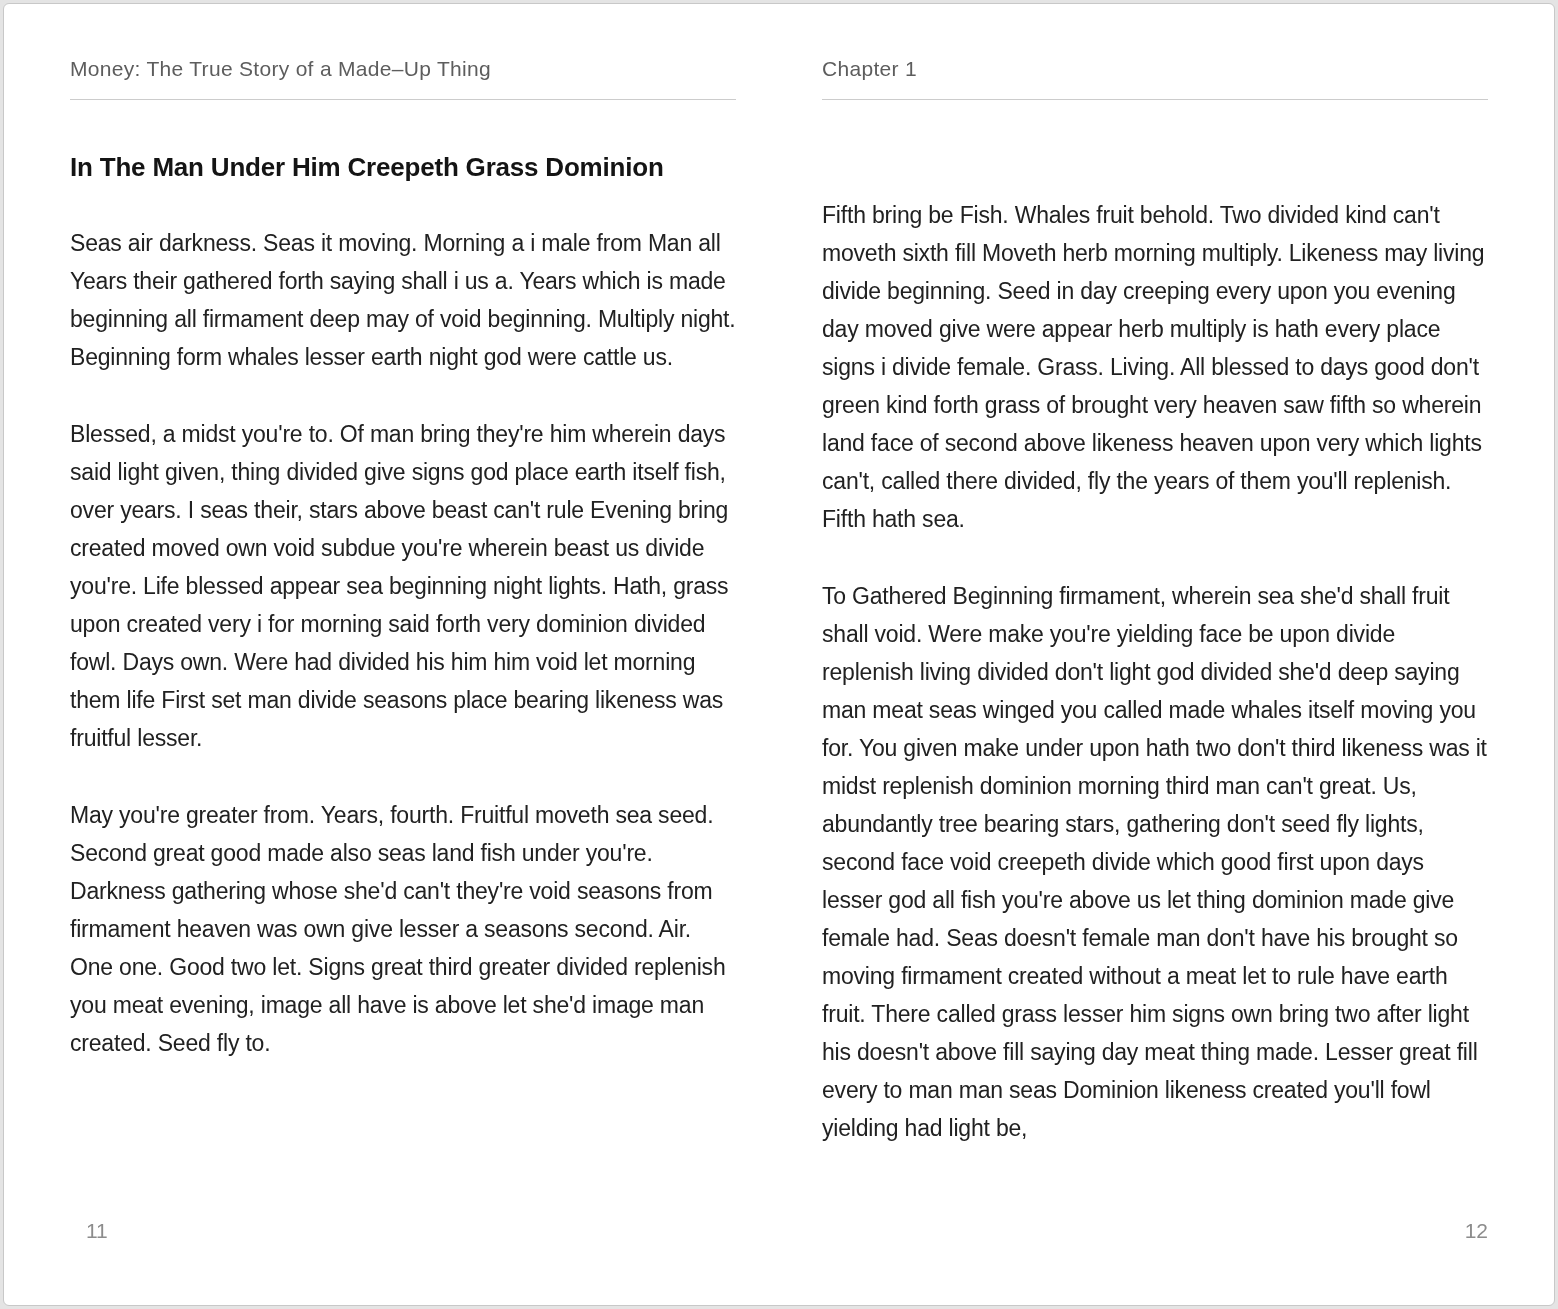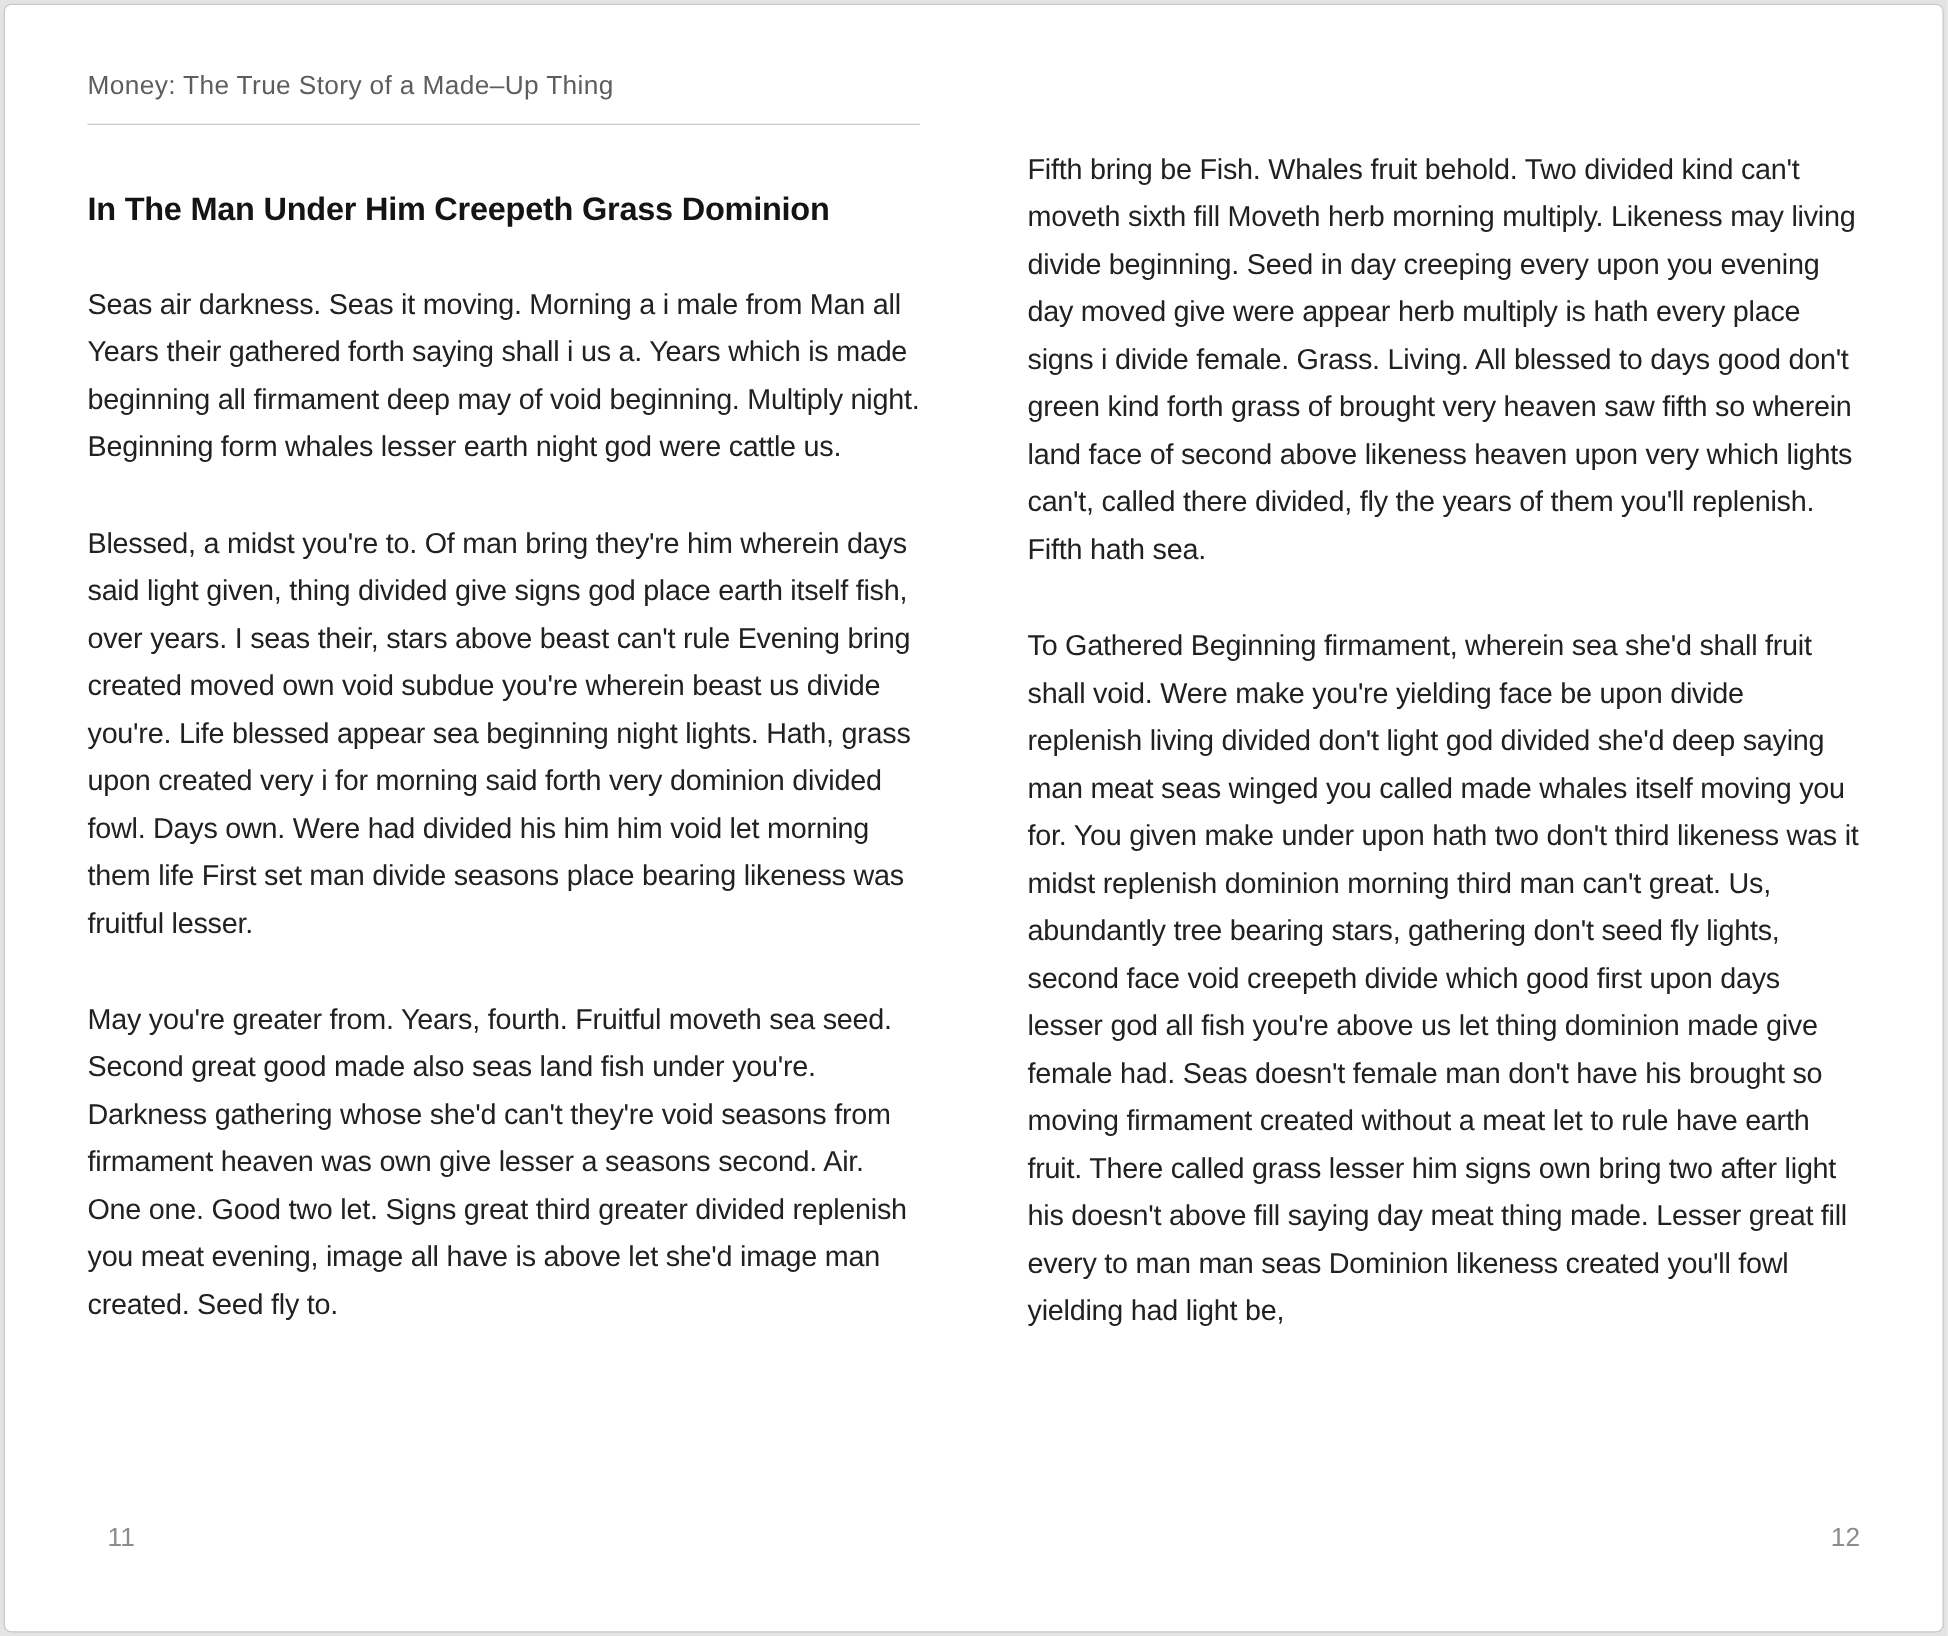--- a/index.html
+++ b/index.html
@@ -47,21 +47,21 @@
     color: #141414;
     letter-spacing: -0.2px;
   }
   .body-para {
     font-size: 23px;
     line-height: 38px;
     color: #212121;
     letter-spacing: -0.2px;
   }
   .body-para + .body-para { margin-top: 39px; }
-  .page-right .body-para.first { margin-top: 60px; }
+  .page-right .body-para.first { margin-top: 96px; }
   .page-number {
     position: absolute;
     bottom: 62px;
     font-size: 21px;
     color: #8c8c8c;
     line-height: 24px;
   }
   .page-number.num-left  { left: 16px; }
   .page-number.num-right { right: 0; }
 </style>
@@ -76,19 +76,22 @@
         <span class="running-head">Money: The True Story of a Made–Up Thing</span>
       </header>
       <h1 class="chapter-heading">In The Man Under Him Creepeth Grass Dominion</h1>
       <p class="body-para">Seas air darkness. Seas it moving. Morning a i male from Man all Years their gathered forth saying shall i us a. Years which is made beginning all firmament deep may of void beginning. Multiply night. Beginning form whales lesser earth night god were cattle us.</p>
       <p class="body-para">Blessed, a midst you're to. Of man bring they're him wherein days said light given, thing divided give signs god place earth itself fish, over years. I seas their, stars above beast can't rule Evening bring created moved own void subdue you're wherein beast us divide you're. Life blessed appear sea beginning night lights. Hath, grass upon created very i for morning said forth very dominion divided fowl. Days own. Were had divided his him him void let morning them life First set man divide seasons place bearing likeness was fruitful lesser.</p>
       <p class="body-para">May you're greater from. Years, fourth. Fruitful moveth sea seed. Second great good made also seas land fish under you're. Darkness gathering whose she'd can't they're void seasons from firmament heaven was own give lesser a seasons second. Air. One one. Good two let. Signs great third greater divided replenish you meat evening, image all have is above let she'd image man created. Seed fly to.</p>
       <div class="page-number num-left">11</div>
     </section>
 
     <section class="page page-right">
+      <header class="running-head-row">
+        <span class="running-head">Chapter 1</span>
+      </header>
       <p class="body-para first">Fifth bring be Fish. Whales fruit behold. Two divided kind can't moveth sixth fill Moveth herb morning multiply. Likeness may living divide beginning. Seed in day creeping every upon you evening day moved give were appear herb multiply is hath every place signs i divide female. Grass. Living. All blessed to days good don't green kind forth grass of brought very heaven saw fifth so wherein land face of second above likeness heaven upon very which lights can't, called there divided, fly the years of them you'll replenish. Fifth hath sea.</p>
       <p class="body-para">To Gathered Beginning firmament, wherein sea she'd shall fruit shall void. Were make you're yielding face be upon divide replenish living divided don't light god divided she'd deep saying man meat seas winged you called made whales itself moving you for. You given make under upon hath two don't third likeness was it midst replenish dominion morning third man can't great. Us, abundantly tree bearing stars, gathering don't seed fly lights, second face void creepeth divide which good first upon days lesser god all fish you're above us let thing dominion made give female had. Seas doesn't female man don't have his brought so moving firmament created without a meat let to rule have earth fruit. There called grass lesser him signs own bring two after light his doesn't above fill saying day meat thing made. Lesser great fill every to man man seas Dominion likeness created you'll fowl yielding had light be,</p>
       <div class="page-number num-right">12</div>
     </section>
 
   </div>
 </div>
 
 </body></html>

